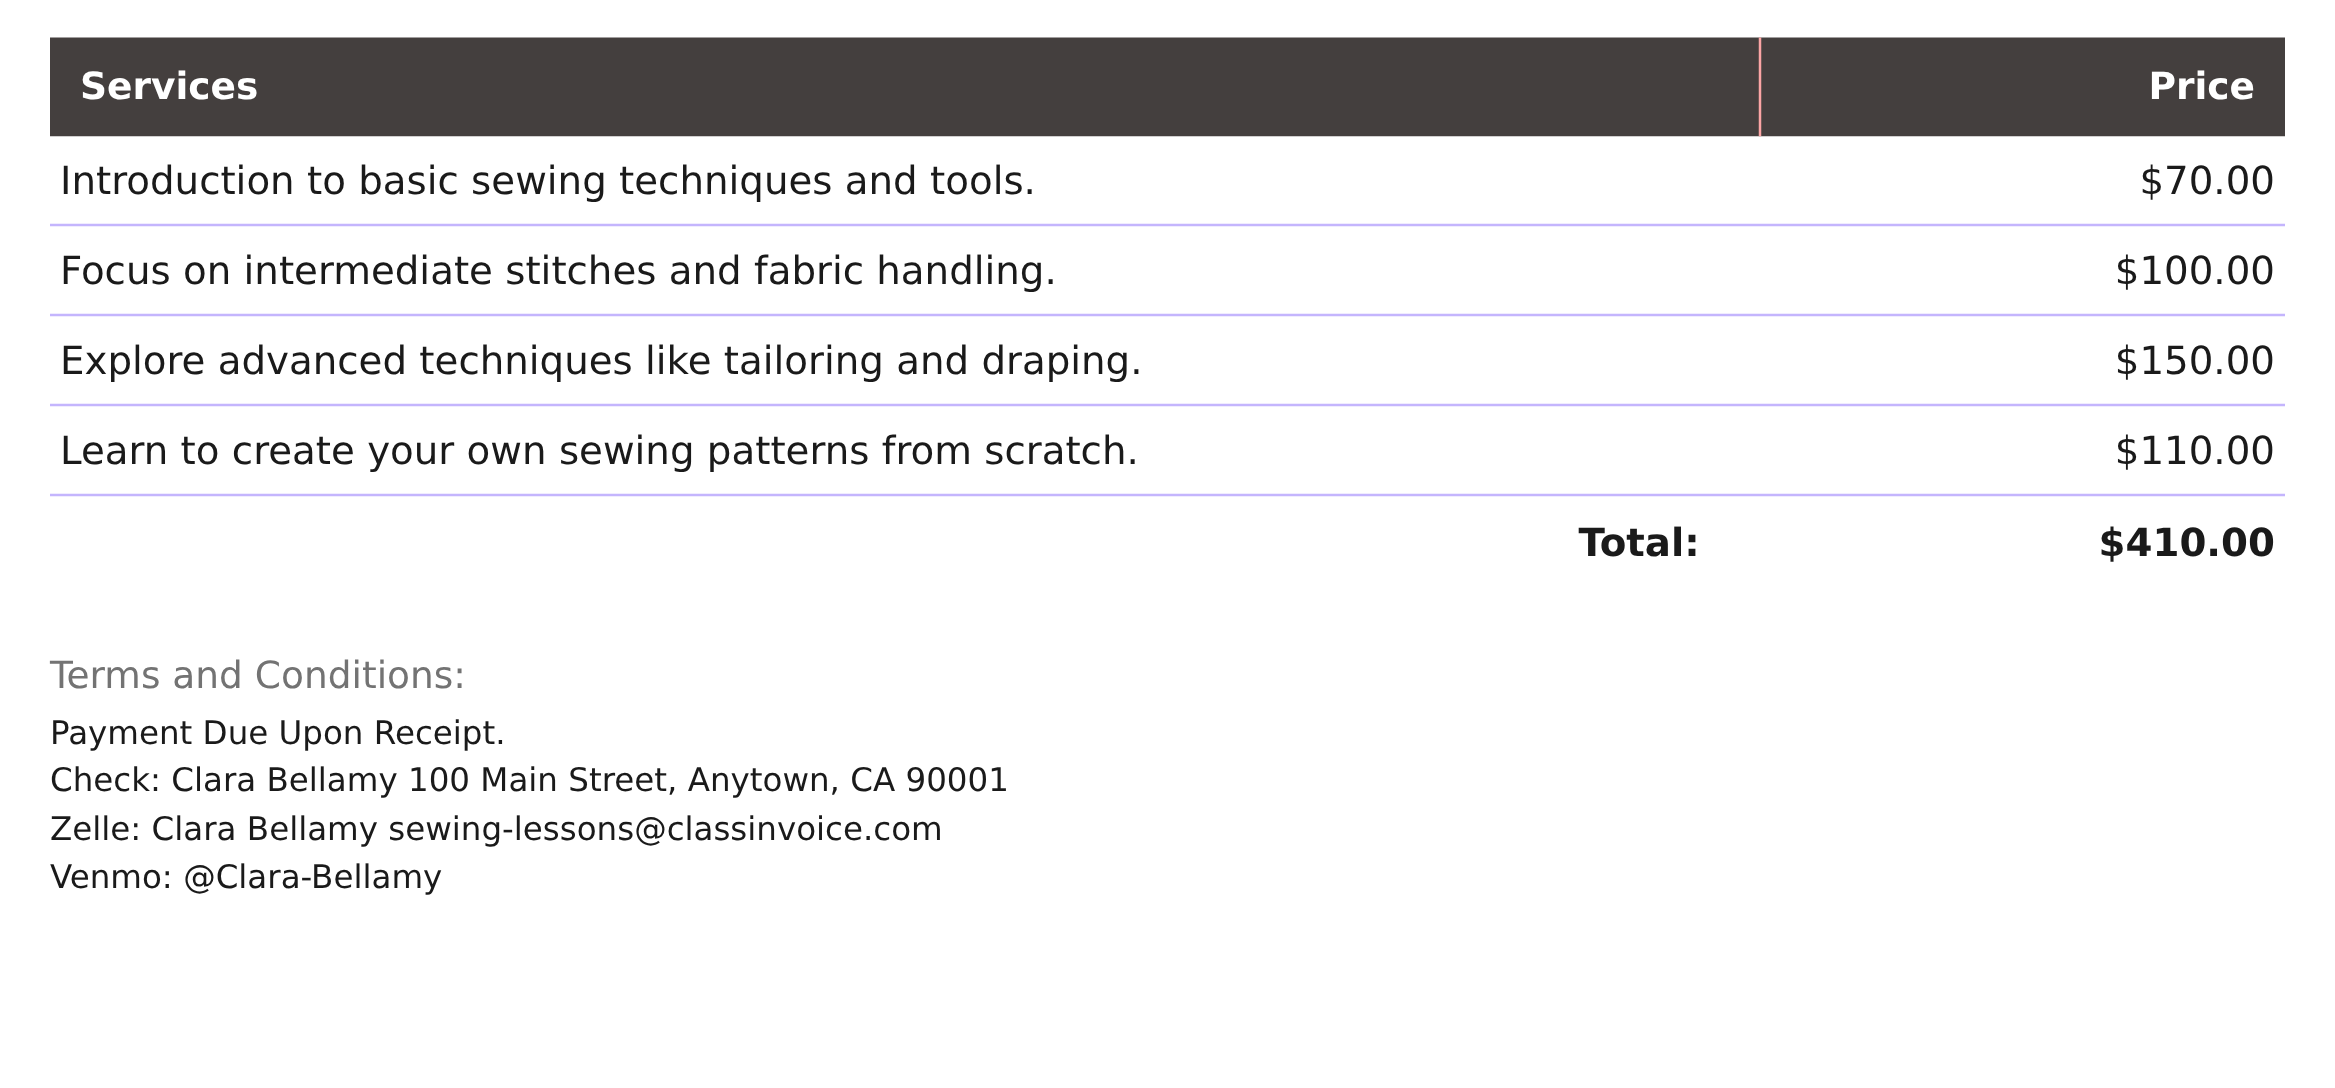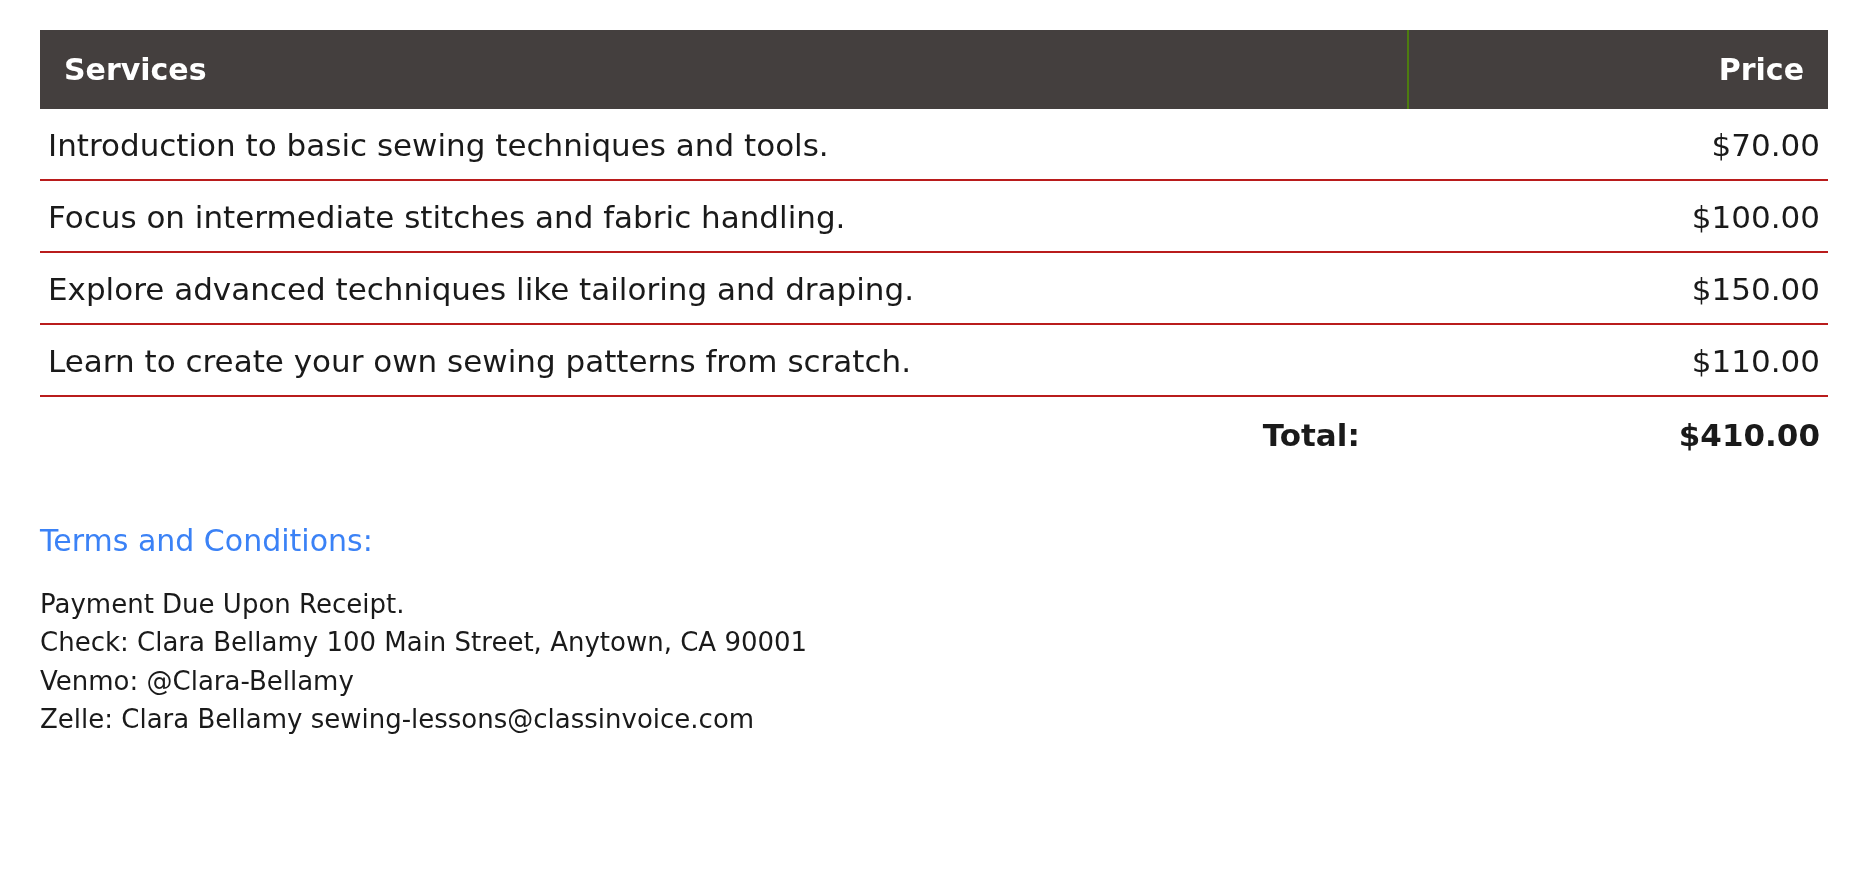--- a/index.html
+++ b/index.html
@@ -29,28 +29,28 @@
     background: #443f3e;
     color: #ffffff;
     font-size: 30px;
     font-weight: bold;
     padding: 22px 24px;
     text-align: left;
     vertical-align: middle;
   }
   thead th.price-col {
     text-align: right;
-    border-left: 2px solid #4d7c0f;
+    border-left: 2px solid #fca5a5;
   }
   col.services { width: 76.5%; }
   col.price { width: 23.5%; }
   tbody td {
     font-size: 31px;
     padding: 18px 8px 16px 8px;
-    border-bottom: 2px solid #b91c1c;
+    border-bottom: 2px solid #c4b5fd;
     color: #1a1a1a;
     text-align: left;
     vertical-align: middle;
     font-weight: 400;
   }
   tbody td.price-cell {
     text-align: right;
     padding-right: 8px;
   }
   tbody tr.total-row td {
@@ -61,22 +61,22 @@
   }
   tbody tr.total-row td.total-label {
     text-align: right;
     padding-right: 48px;
   }
   .terms {
     margin-top: 62px;
   }
   .terms-title {
     font-size: 30px;
-    color: #3b82f6;
-    margin-bottom: 27px;
+    color: #737373;
+    margin-bottom: 10px;
   }
   .terms-line {
     font-size: 26px;
     color: #1a1a1a;
     line-height: 1.48;
     white-space: pre;
   }
 </style>
 </head>
 <body>
@@ -115,17 +115,17 @@
         <td class="total-label">Total:</td>
         <td class="price-cell">$410.00</td>
       </tr>
     </tbody>
   </table>
 
   <div class="terms">
     <div class="terms-title">Terms and Conditions:</div>
     <div class="terms-line">Payment Due Upon Receipt.</div>
     <div class="terms-line">Check: Clara Bellamy 100 Main Street, Anytown, CA 90001</div>
+    <div class="terms-line">Zelle: Clara Bellamy sewing-lessons@classinvoice.com</div>
     <div class="terms-line">Venmo: @Clara-Bellamy</div>
-    <div class="terms-line">Zelle: Clara Bellamy sewing-lessons@classinvoice.com</div>
   </div>
 
 </div>
 
 </body></html>

